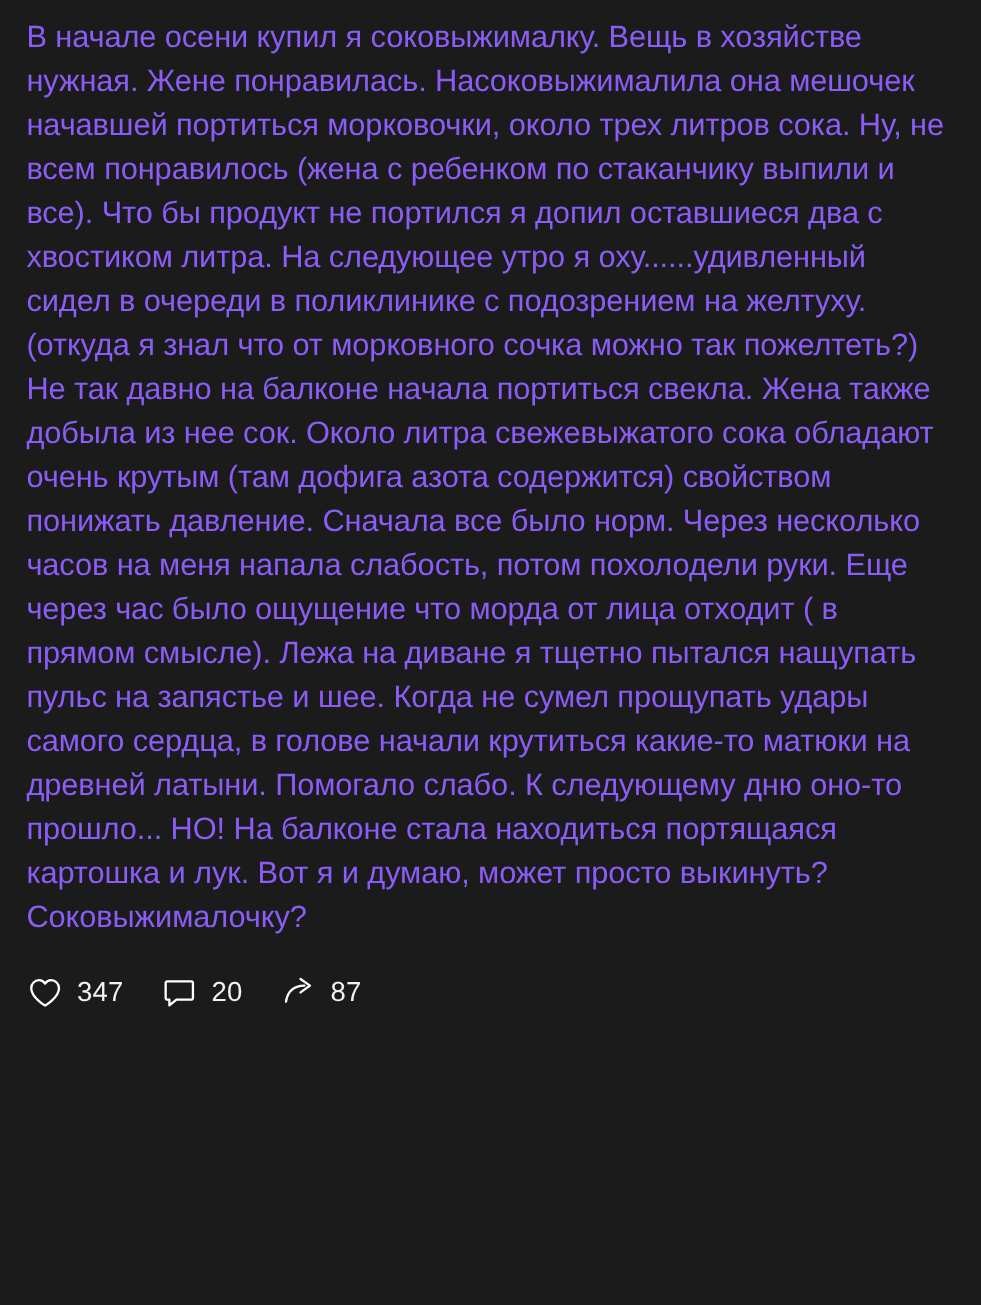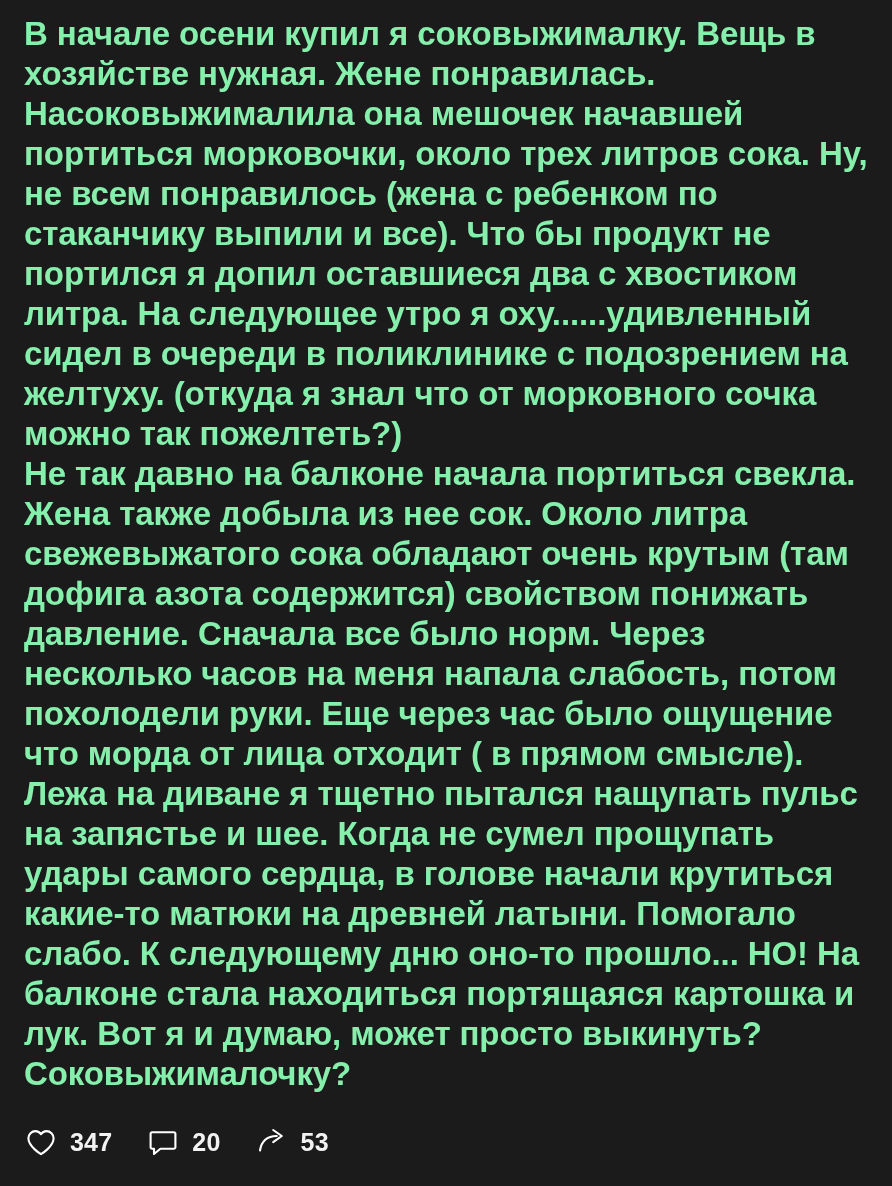--- a/index.html
+++ b/index.html
@@ -18,46 +18,46 @@
   .post {
     box-sizing: border-box;
     width: 892px;
     height: 1186px;
     background: #1b1b1b;
     padding: 14px 24px 0 24px;
     display: flex;
     flex-direction: column;
   }
   .post-body {
-    font-size: 33px;
+    font-size: 28px;
     line-height: 40px;
-    font-weight: 700;
+    font-weight: 400;
     letter-spacing: -0.1px;
-    color: #86efac;
+    color: #8b5cf6;
     white-space: pre-wrap;
     word-wrap: break-word;
     flex: 0 0 auto;
   }
   .actions {
     margin-top: 18px;
     display: flex;
     align-items: center;
     gap: 34px;
     height: 60px;
   }
   .action {
     display: flex;
     align-items: center;
     gap: 12px;
     cursor: pointer;
     user-select: none;
   }
   .action .count {
     font-size: 25px;
-    font-weight: 700;
+    font-weight: 400;
     color: #f2f2f2;
     letter-spacing: 0.2px;
   }
   .icon {
     display: inline-flex;
     align-items: center;
     justify-content: center;
     width: 34px;
     height: 34px;
     flex: 0 0 auto;
@@ -104,17 +104,17 @@
       <span class="count">20</span>
     </div>
 
     <div class="action">
       <span class="icon">
         <svg viewBox="0 0 34 34" aria-hidden="true">
           <path d="M5.0 25.5 C6.6 14.6 13.4 11.2 21.8 11.0"></path>
           <path d="M18.2 5.0 L26.8 11.0 L18.2 17.2"></path>
         </svg>
       </span>
-      <span class="count">53</span>
+      <span class="count">87</span>
     </div>
 
   </div>
 </div>
 
 </body></html>

